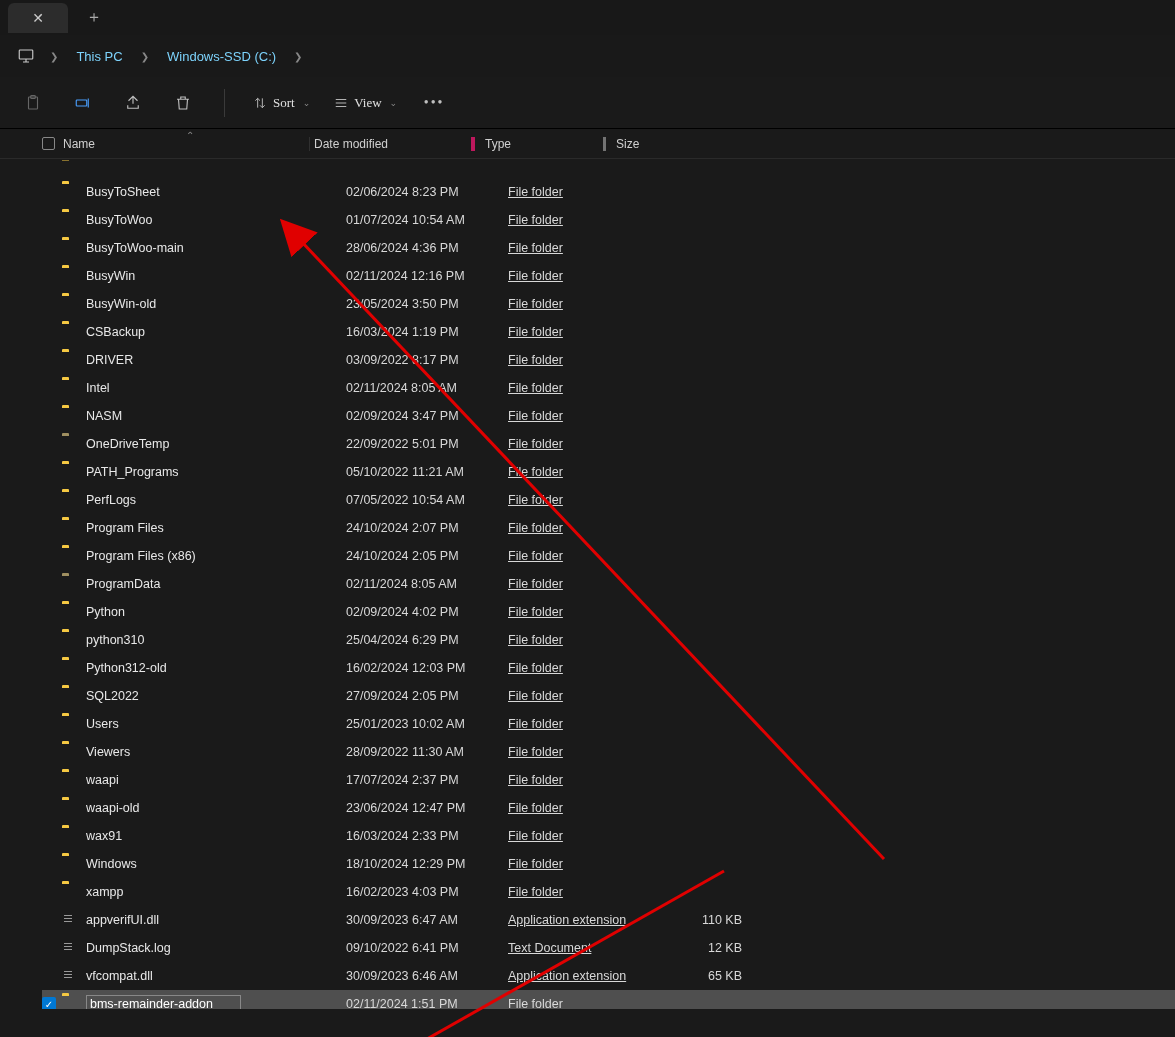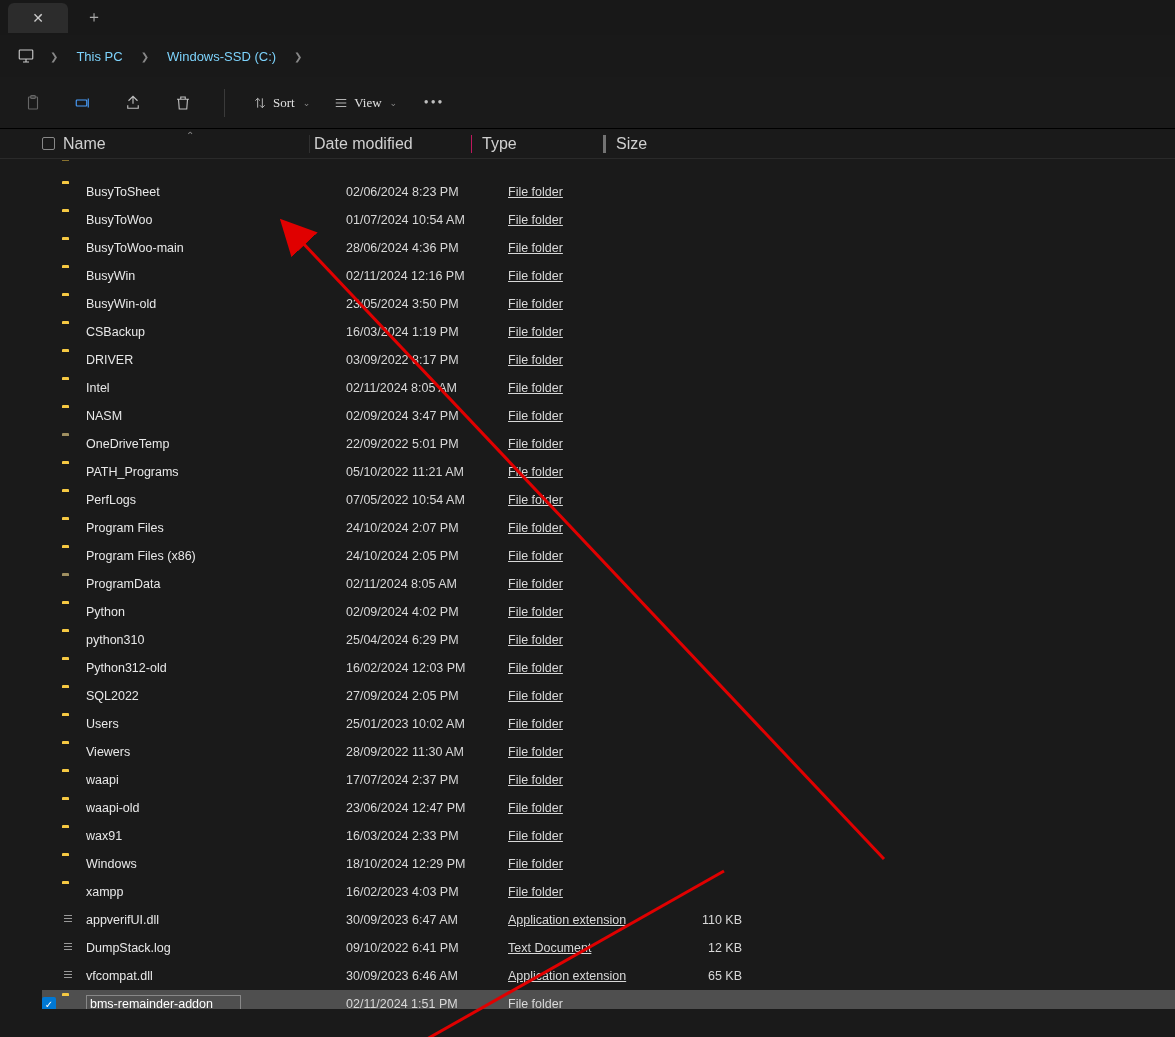--- a/index.html
+++ b/index.html
@@ -57,26 +57,26 @@
   .tbtn.disabled { color:#555; }
   .sep { width:1px; height:28px; background:#3a3a3a; margin: 0 4px;}
   .tbtn-label { display:flex; align-items:center; gap:6px; color:#e0e0e0; font-size:13px;}
   .drop { font-size:9px; color:#888; margin-left:2px;}
   .columns {
     height: 30px;
     display:flex;
     align-items:center;
     border-bottom: 1px solid #2a2a2a;
     color:#d0d0d0;
-    font-size:16px;
+    font-size:12px;
     padding-left: 42px;
   }
   .col-name { width: 267px; display:flex; align-items:center;}
   .col-date { width: 162px; border-left:1px solid #303030; padding-left:4px;}
-  .col-type { width: 132px; border-left:1px solid #be185d; padding-left:10px;}
+  .col-type { width: 132px; border-left:4px solid #be185d; padding-left:10px;}
   .col-size { width: 90px; border-left:3px solid #737373; padding-left:10px;}
   .list {
     position:absolute;
     top: 160px;
     left: 20px;
     right: 0;
     bottom: 28px;
     overflow:hidden;
     padding-left: 22px;
   }

